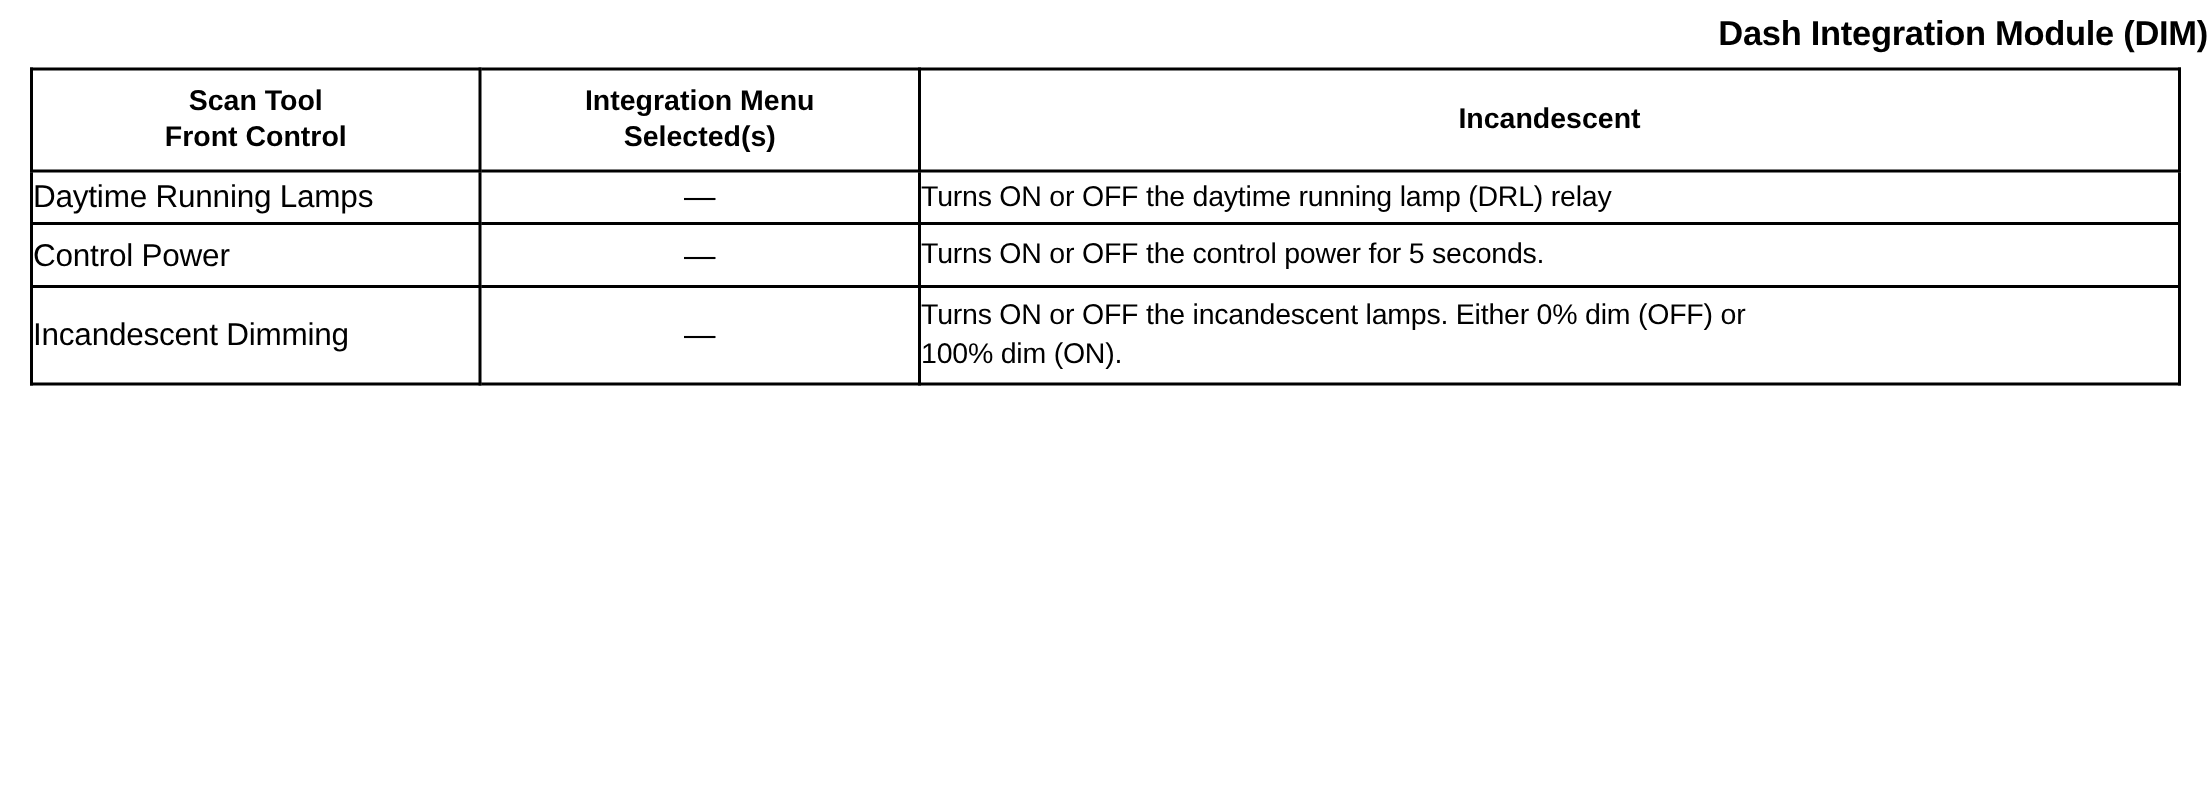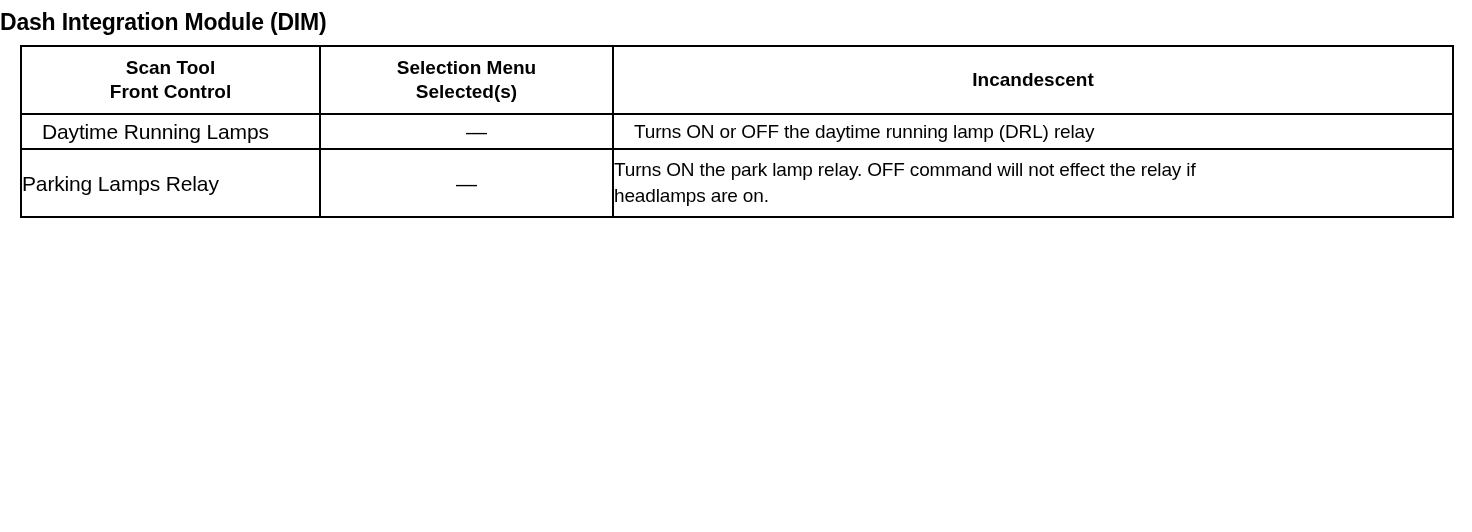--- a/index.html
+++ b/index.html
@@ -21,21 +21,21 @@
     width: 1472px;
     height: 532px;
     background: #ffffff;
   }
 
   .doc-title {
     position: absolute;
     left: 0;
     top: 8px;
     width: 1472px;
-    text-align: left;
+    text-align: right;
     font-size: 23px;
     font-weight: bold;
     letter-spacing: -0.2px;
     line-height: 28px;
   }
 
   .table-wrap {
     position: absolute;
     left: 20px;
     top: 45px;
@@ -91,21 +91,21 @@
   td.desc-cell {
     font-size: 19px;
     line-height: 26px;
     padding: 5px 8px 5px 12px;
     text-align: left;
     letter-spacing: -0.15px;
   }
   td.desc-cell .dl { display: block; white-space: nowrap; }
 
   tr.r-h  td, tr.r-h  th { height: 66px; }
-  tr.r-1  td { height: 33px; padding-left: 20px; }
+  tr.r-1  td { height: 33px; }
   tr.r-2  td { height: 40px; }
   tr.r-3  td { height: 63px; }
   tr.r-4  td { height: 63px; }
   tr.r-5  td { height: 63px; }
   tr.r-6  td { height: 63px; }
   tr.r-7  td { height: 66px; }
 </style>
 </head>
 <body>
 
@@ -120,49 +120,56 @@
         <col class="c2">
         <col class="c3">
       </colgroup>
       <thead>
         <tr class="r-h">
           <th class="head-cell">
             <span class="hl">Scan Tool</span>
             <span class="hl">Front Control</span>
           </th>
           <th class="head-cell">
-            <span class="hl">Selection Menu</span>
+            <span class="hl">Integration Menu</span>
             <span class="hl">Selected(s)</span>
           </th>
           <th class="head-cell">
             <span class="hl">Incandescent</span>
           </th>
         </tr>
       </thead>
       <tbody>
 
         <tr class="r-1">
           <td class="ctl-cell">Daytime Running Lamps</td>
           <td class="sel-cell">—</td>
           <td class="desc-cell">
             <span class="dl">Turns ON or OFF the daytime running lamp (DRL) relay</span>
           </td>
         </tr>
 
+        <tr class="r-2">
+          <td class="ctl-cell">Control Power</td>
+          <td class="sel-cell">—</td>
+          <td class="desc-cell">
+            <span class="dl">Turns ON or OFF the control power for 5 seconds.</span>
+          </td>
+        </tr>
+
+
+        <tr class="r-4">
+          <td class="ctl-cell">Incandescent Dimming</td>
+          <td class="sel-cell">—</td>
+          <td class="desc-cell">
+            <span class="dl">Turns ON or OFF the incandescent lamps. Either 0% dim (OFF) or</span>
+            <span class="dl">100% dim (ON).</span>
+          </td>
+        </tr>
 
 
 
-
-
-        <tr class="r-7">
-          <td class="ctl-cell">Parking Lamps Relay</td>
-          <td class="sel-cell">—</td>
-          <td class="desc-cell">
-            <span class="dl">Turns ON the park lamp relay. OFF command will not effect the relay if</span>
-            <span class="dl">headlamps are on.</span>
-          </td>
-        </tr>
 
       </tbody>
     </table>
   </div>
 
 </div>
 
 </body></html>

